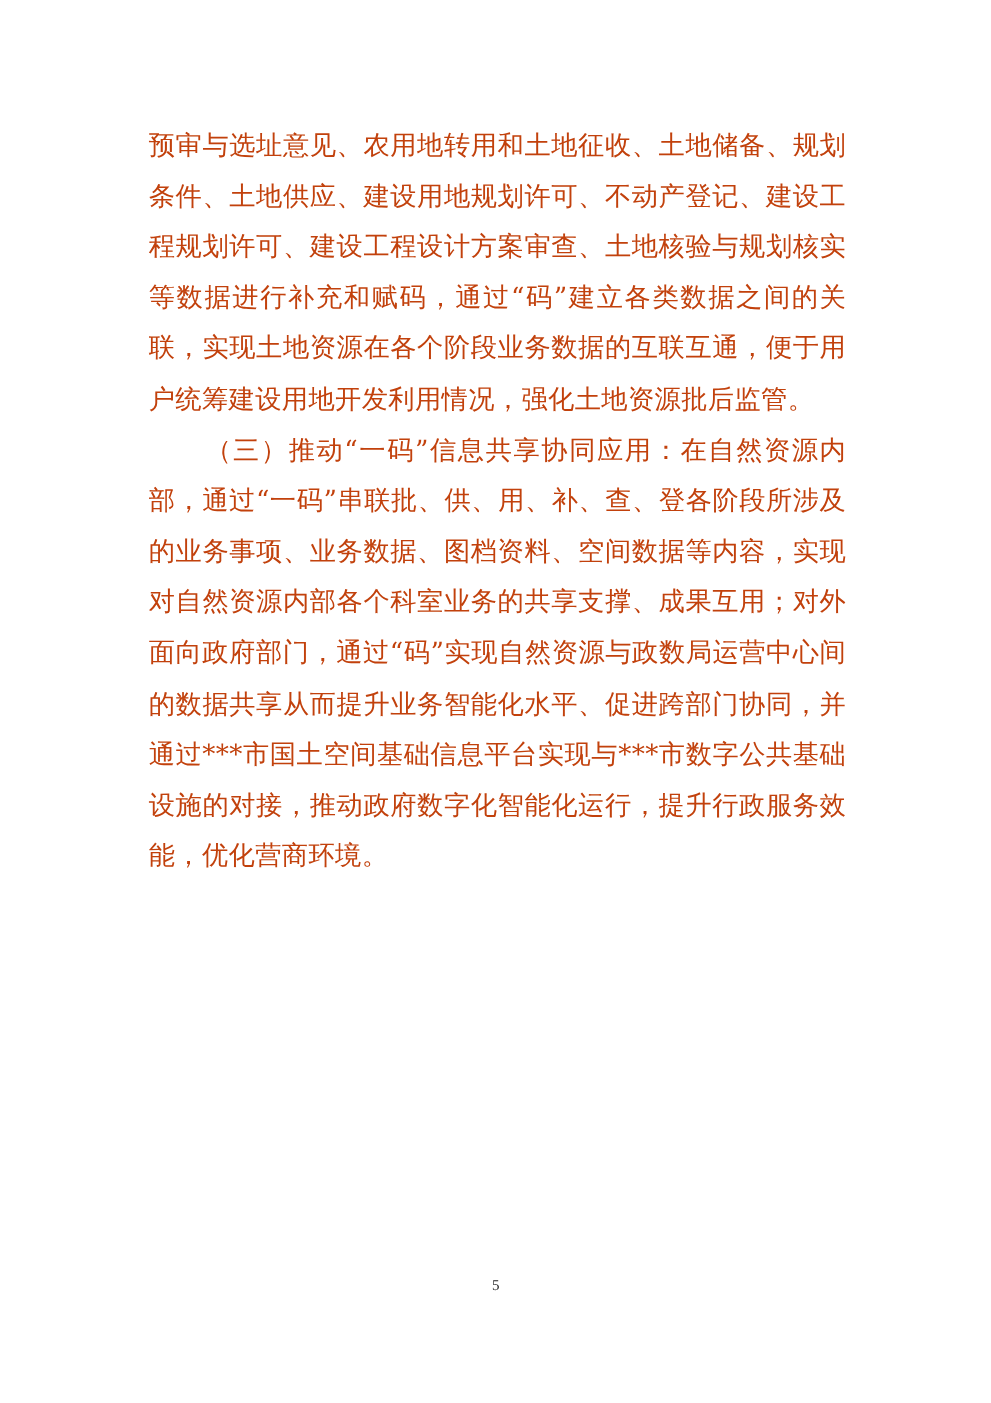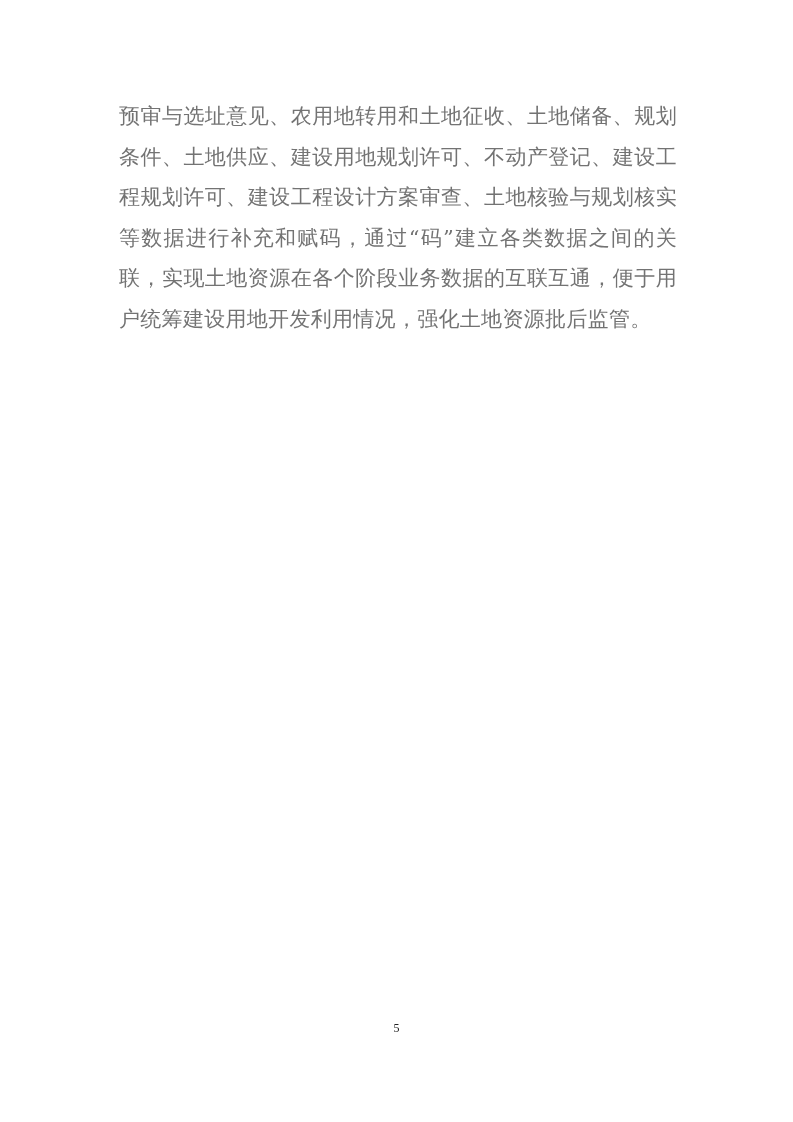--- a/index.html
+++ b/index.html
@@ -8,21 +8,21 @@
     position: absolute; left: 0; top: 0; width: 793px; height: 1122px; background: #ffffff;
   }
   .content {
     position: absolute;
     left: 119px;
     top: 96px;
     width: 558px;
     font-family: "DejaVu Serif", "Liberation Serif", serif;
     font-size: 21px;
     line-height: 40.6px;
-    color: #737373;
+    color: #c2410c;
     text-align: justify;
     text-justify: inter-character;
     letter-spacing: 0.3px;
   }
   .para { margin: 0; padding: 0; }
   .indent { text-indent: 2.15em; }
   .page-number {
     position: absolute;
     left: 0; width: 793px;
     top: 1021px;
@@ -31,15 +31,16 @@
     font-size: 12px;
     color: #222;
   }
 </style>
 </head>
 <body>
 
 <div class="page">
   <div class="content">
     <p class="para">预审与选址意见、农用地转用和土地征收、土地储备、规划条件、土地供应、建设用地规划许可、不动产登记、建设工程规划许可、建设工程设计方案审查、土地核验与规划核实等数据进行补充和赋码，通过“码”建立各类数据之间的关联，实现土地资源在各个阶段业务数据的互联互通，便于用户统筹建设用地开发利用情况，强化土地资源批后监管。</p>
+    <p class="para indent">（三）推动“一码”信息共享协同应用：在自然资源内部，通过“一码”串联批、供、用、补、查、登各阶段所涉及的业务事项、业务数据、图档资料、空间数据等内容，实现对自然资源内部各个科室业务的共享支撑、成果互用；对外面向政府部门，通过“码”实现自然资源与政数局运营中心间的数据共享从而提升业务智能化水平、促进跨部门协同，并通过***市国土空间基础信息平台实现与***市数字公共基础设施的对接，推动政府数字化智能化运行，提升行政服务效能，优化营商环境。</p>
   </div>
   <div class="page-number">5</div>
 </div>
 
 </body></html>

